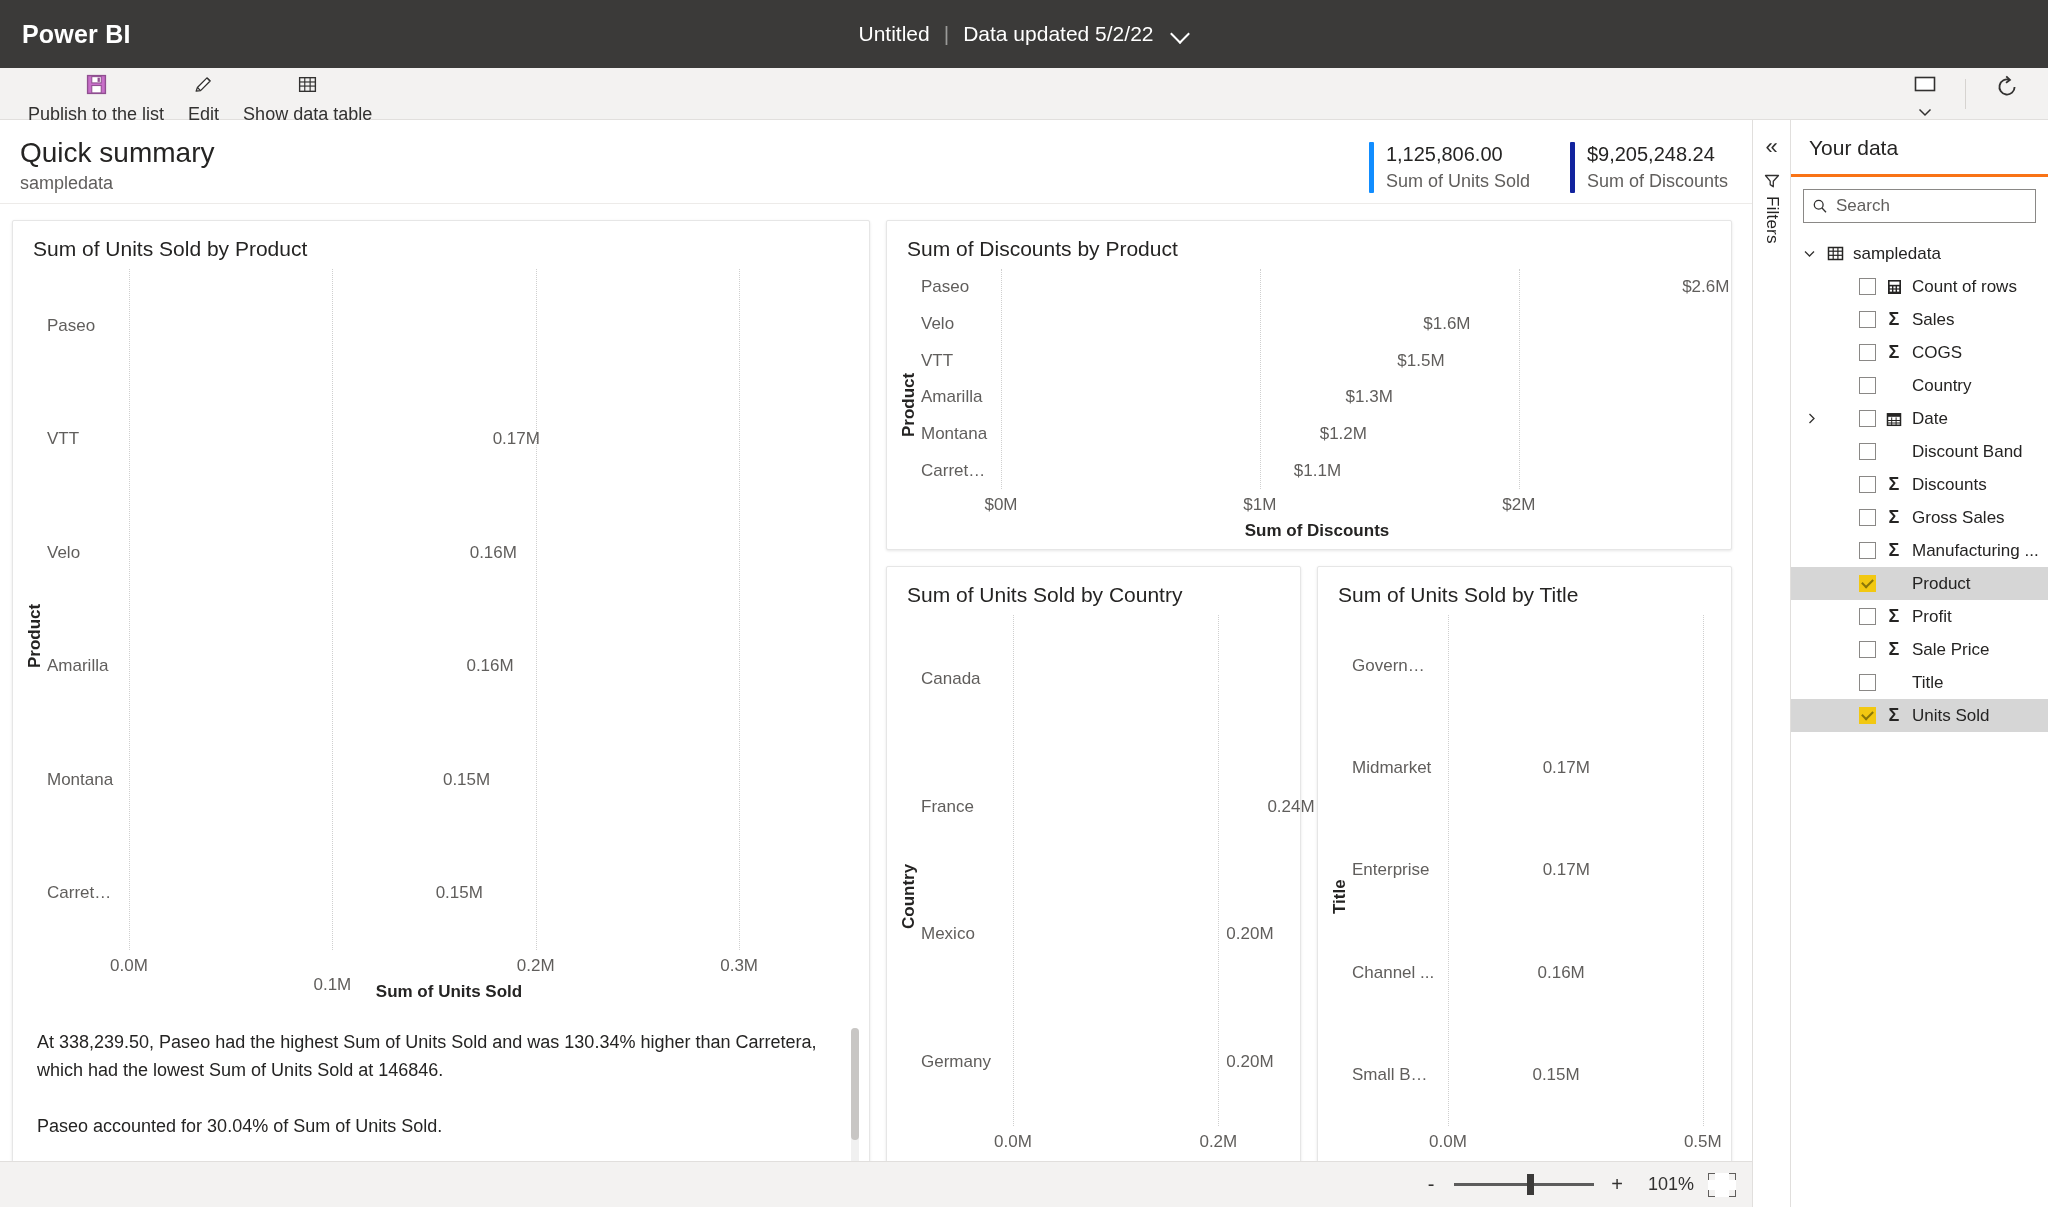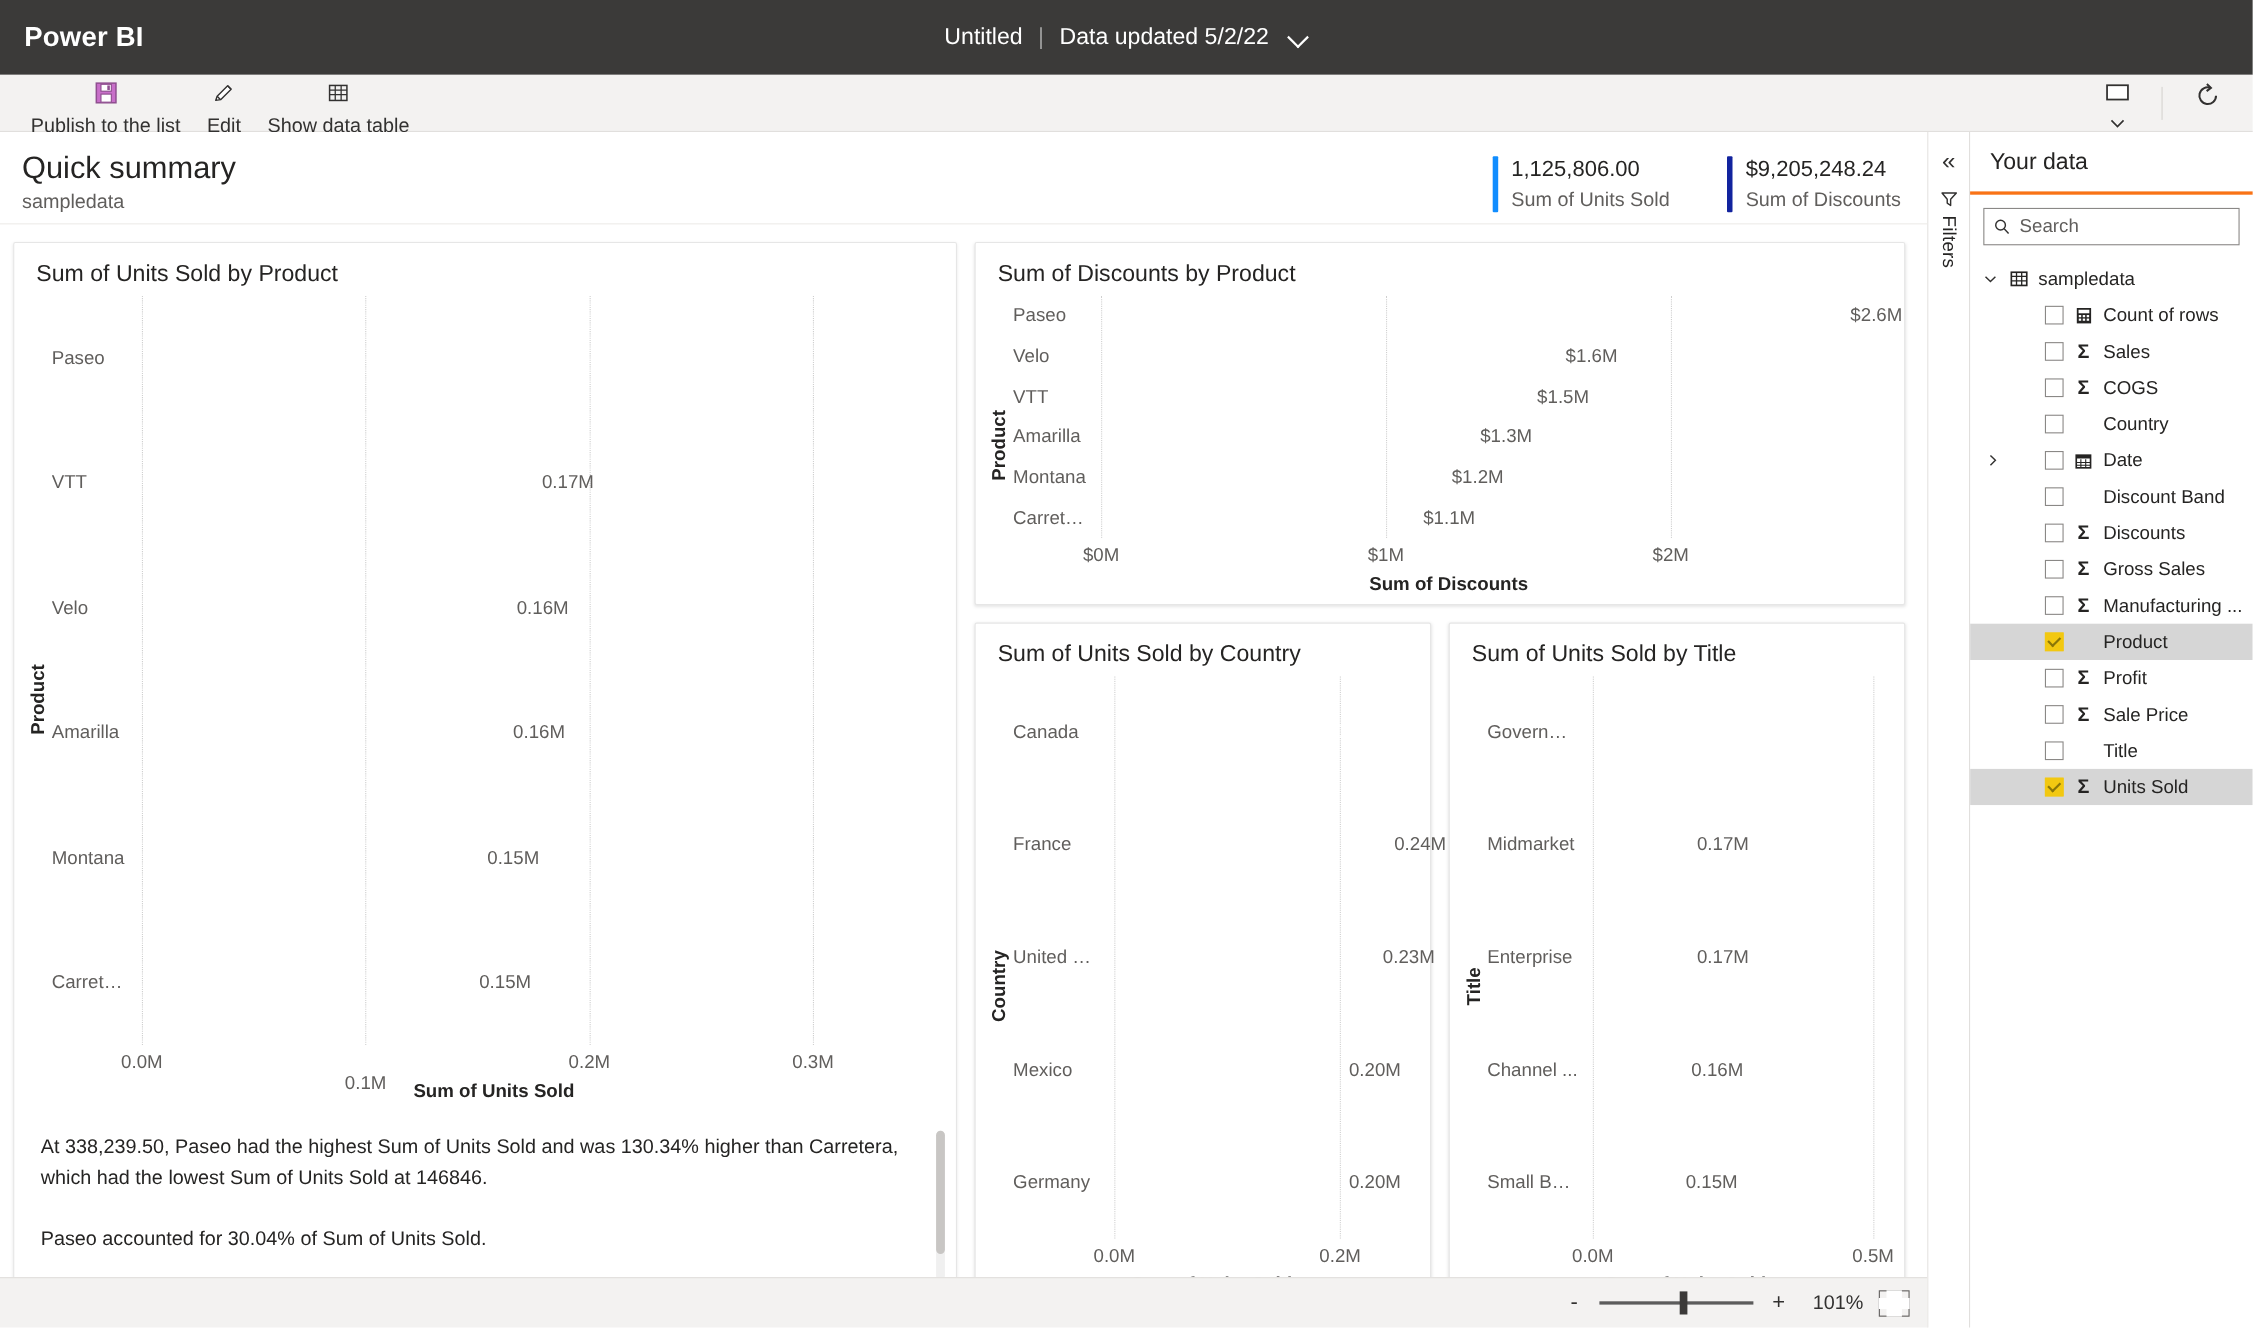--- a/index.html
+++ b/index.html
@@ -85,21 +85,21 @@
     height: 84px;
     border-bottom: 1px solid #edebe9;
   }
   .sum-title {
     font-size: 28px; color: #252423; font-weight: 400;
     line-height: 34px;
   }
   .sum-sub {
     font-size: 18px; color: #605e5c; margin-top: 3px;
   }
-  .kpis { margin-left: auto; display: flex; gap: 52px; padding-top: 6px; }
+  .kpis { margin-left: auto; display: flex; gap: 40px; padding-top: 6px; }
   .kpi { display: flex; gap: 12px; }
   .kpi-bar { width: 5px; border-radius: 1px; }
   .kpi-val { font-size: 20px; color: #252423; line-height: 25px; }
   .kpi-lbl { font-size: 18px; color: #605e5c; line-height: 24px; margin-top: 2px; }
 
   
   .canvas {
     flex: 1; display: flex; gap: 16px;
     padding: 16px 20px 20px 12px;
     min-height: 0;
@@ -557,28 +557,20 @@
                       </div>
                       <div class="row" style="height: 32px;">
                         <div class="cat" style="width: 92px; font-size: 17px;">France</div>
                         <div class="bar-area">
                           <div class="bar" style="width: 91.6031%; background: rgb(17, 141, 255);">
                             <span class="bar-lbl outside" style="font-size: 17px;">0.24M</span>
                           </div>
                         </div>
                       </div>
                       <div class="row" style="height: 32px;">
-                        <div class="cat" style="width: 92px; font-size: 17px;">United St...</div>
-                        <div class="bar-area">
-                          <div class="bar" style="width: 87.7863%; background: rgb(17, 141, 255);">
-                            <span class="bar-lbl outside" style="font-size: 17px;">0.23M</span>
-                          </div>
-                        </div>
-                      </div>
-                      <div class="row" style="height: 32px;">
                         <div class="cat" style="width: 92px; font-size: 17px;">Mexico</div>
                         <div class="bar-area">
                           <div class="bar" style="width: 76.3359%; background: rgb(17, 141, 255);">
                             <span class="bar-lbl outside" style="font-size: 17px;">0.20M</span>
                           </div>
                         </div>
                       </div>
                       <div class="row" style="height: 32px;">
                         <div class="cat" style="width: 92px; font-size: 17px;">Germany</div>
                         <div class="bar-area">

